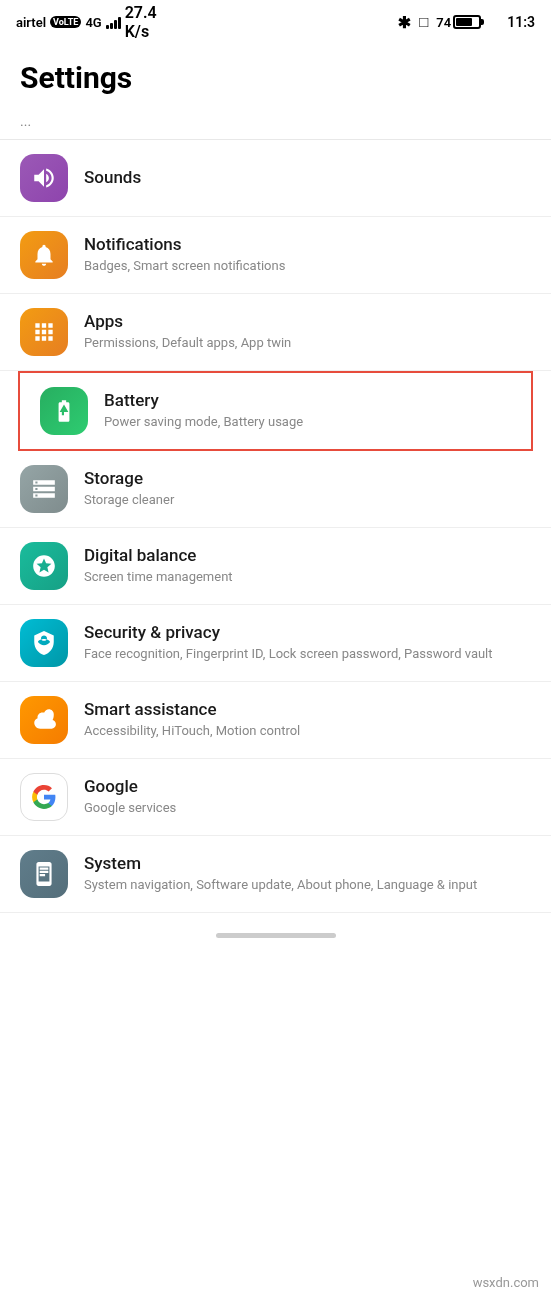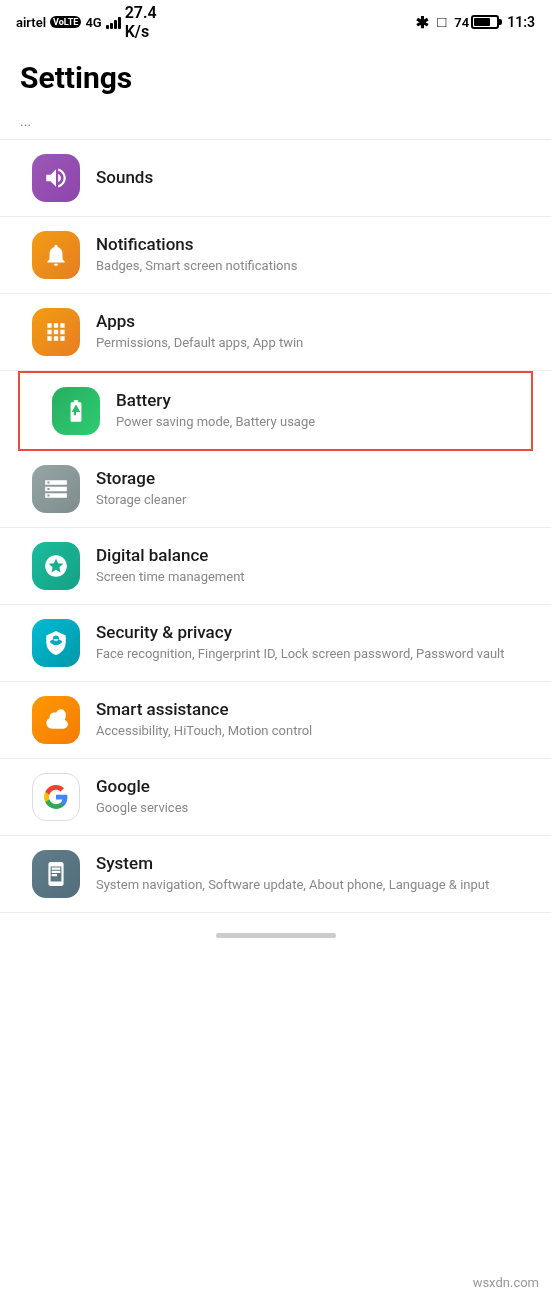--- a/index.html
+++ b/index.html
@@ -90,20 +90,21 @@
     .battery-fill {
       height: 100%;
       background: #000;
       border-radius: 1px;
       width: 74%;
     }
     .time-text {
       font-size: 14px;
       font-weight: 600;
       color: #000;
+      margin-left: 18px;
     }
 
     
     .page-title {
       padding: 16px 20px 8px 20px;
       font-size: 30px;
       font-weight: 700;
       color: #000;
     }
 
@@ -119,21 +120,21 @@
     }
 
     
     .settings-list {
       width: 100%;
     }
 
     .settings-item {
       display: flex;
       align-items: center;
-      padding: 14px 32px;
+      padding: 14px 20px;
       border-bottom: 1px solid #eeeeee;
       cursor: pointer;
       position: relative;
     }
     .settings-item.highlighted {
       border: 2.5px solid #e74c3c;
       margin: 0 18px;
     }
 
     .icon-wrapper {

